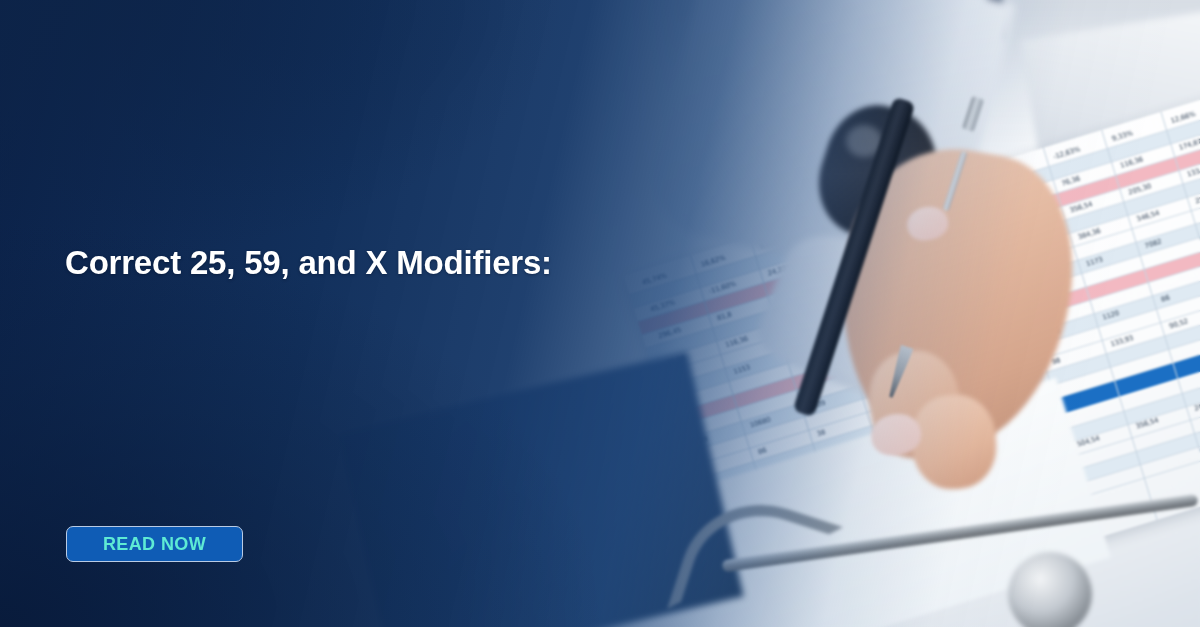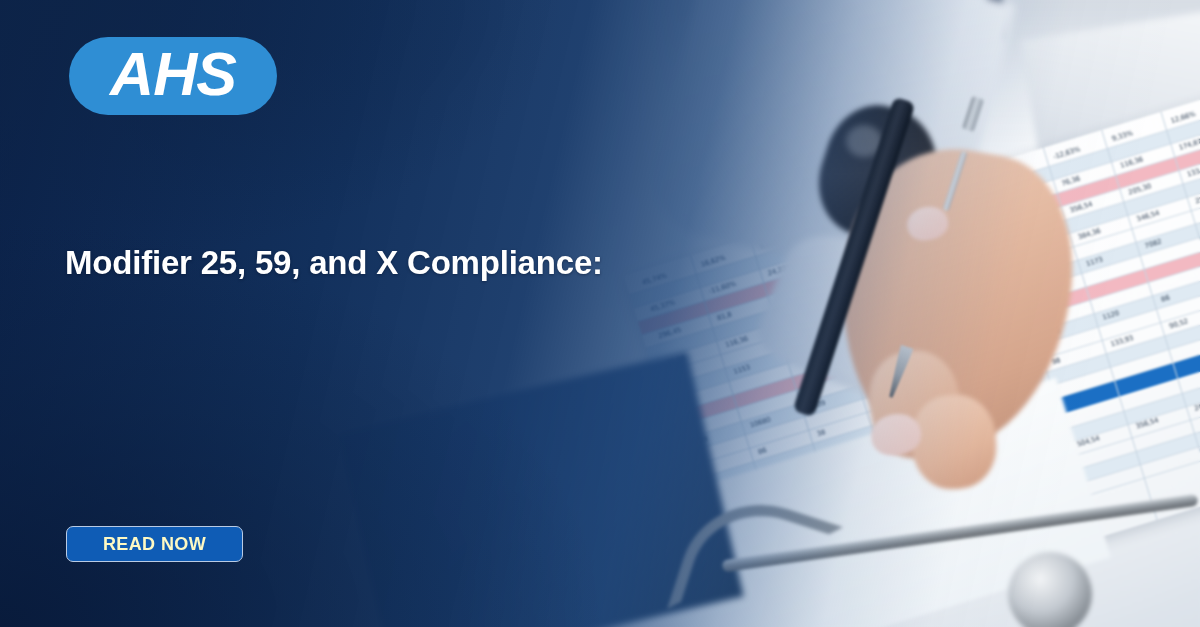--- a/index.html
+++ b/index.html
@@ -424,21 +424,21 @@
     border-radius: 7px;
     background: #0f5cb5;
     border: 1.5px solid #b9cbe4;
     display: flex;
     align-items: center;
     justify-content: center;
     box-sizing: border-box;
     cursor: pointer;
   }
   .cta-label {
-    color: #fef9c3;
+    color: #5eead4;
     font-family: "Liberation Sans", sans-serif;
     font-weight: bold;
     font-size: 18px;
     letter-spacing: 0.4px;
   }
 </style>
 </head>
 <body>
 
 <div class="banner">
@@ -612,26 +612,23 @@
     <div class="pen-tip"></div>
 
     <div class="photo-blur"></div>
   </div>
 
   <div class="overlay"></div>
   <div class="overlay-2"></div>
 
   <div class="content">
 
-    <div class="logo">
-      <span class="logo-text">AHS</span>
-    </div>
 
     <div class="headline">
-      <span class="headline-line">Modifier 25, 59, and X Compliance:</span>
+      <span class="headline-line">Correct 25, 59, and X Modifiers:</span>
     </div>
 
     <div class="cta">
       <span class="cta-label">READ NOW</span>
     </div>
 
   </div>
 </div>
 
 </body></html>

